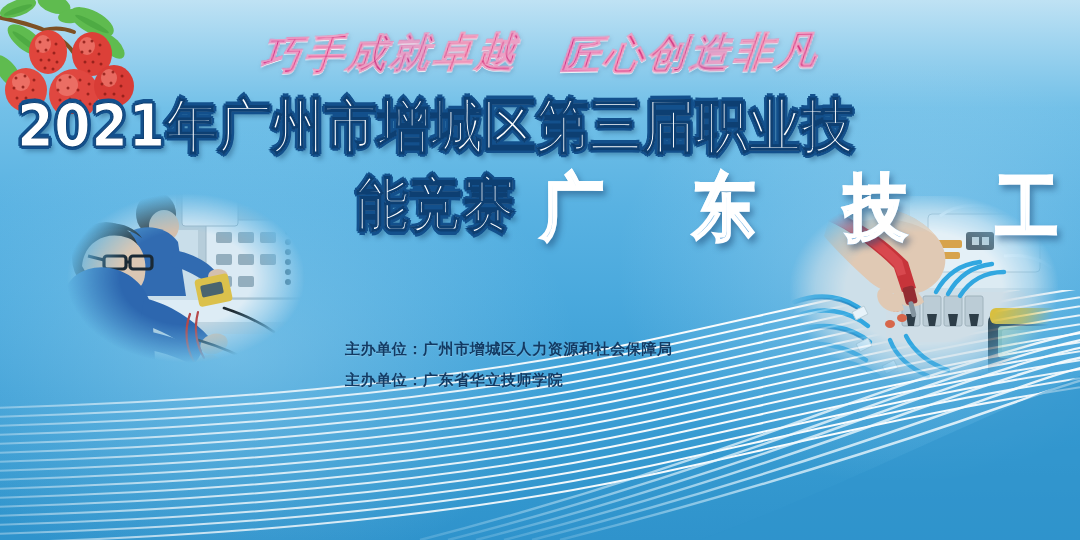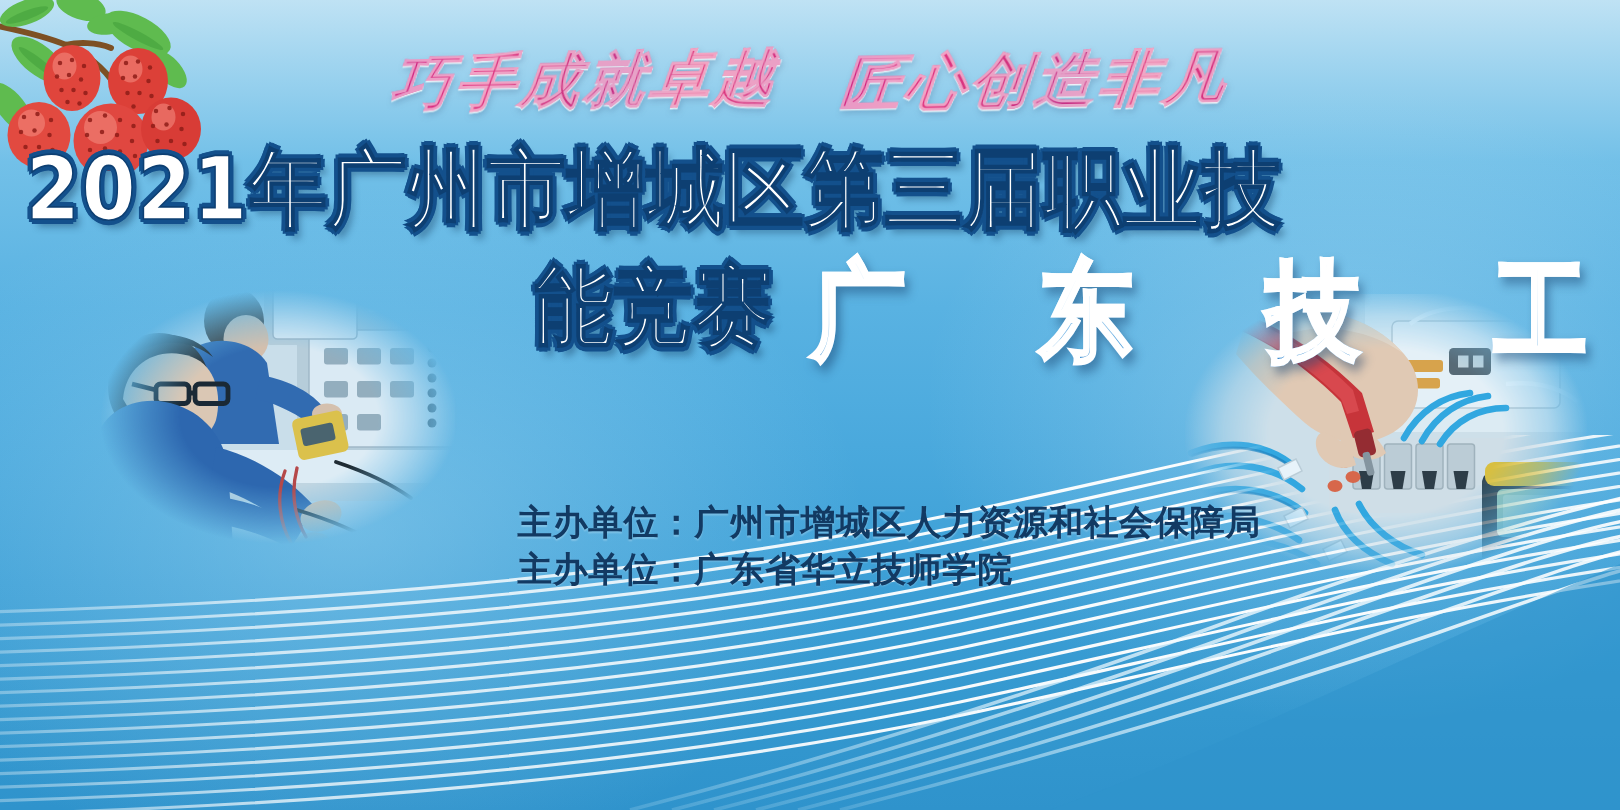--- a/index.html
+++ b/index.html
@@ -149,21 +149,21 @@
   }
 
   
   .organizers {
     position: absolute;
     left: 345px; top: 334px;
     pointer-events: none;
   }
   .org-line {
     font-family: "DejaVu Sans", "Liberation Sans", sans-serif;
-    font-size: 23px;
+    font-size: 15px;
     font-weight: 600;
     color: #123a63;
     letter-spacing: 0.6px;
     line-height: 31px;
     text-shadow: 0 1px 1px rgba(255,255,255,0.22);
     white-space: nowrap;
   }
 </style>
 </head>
 <body>

